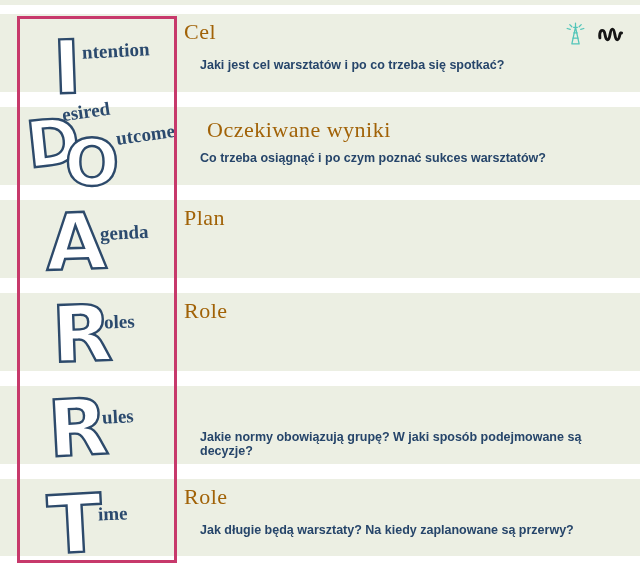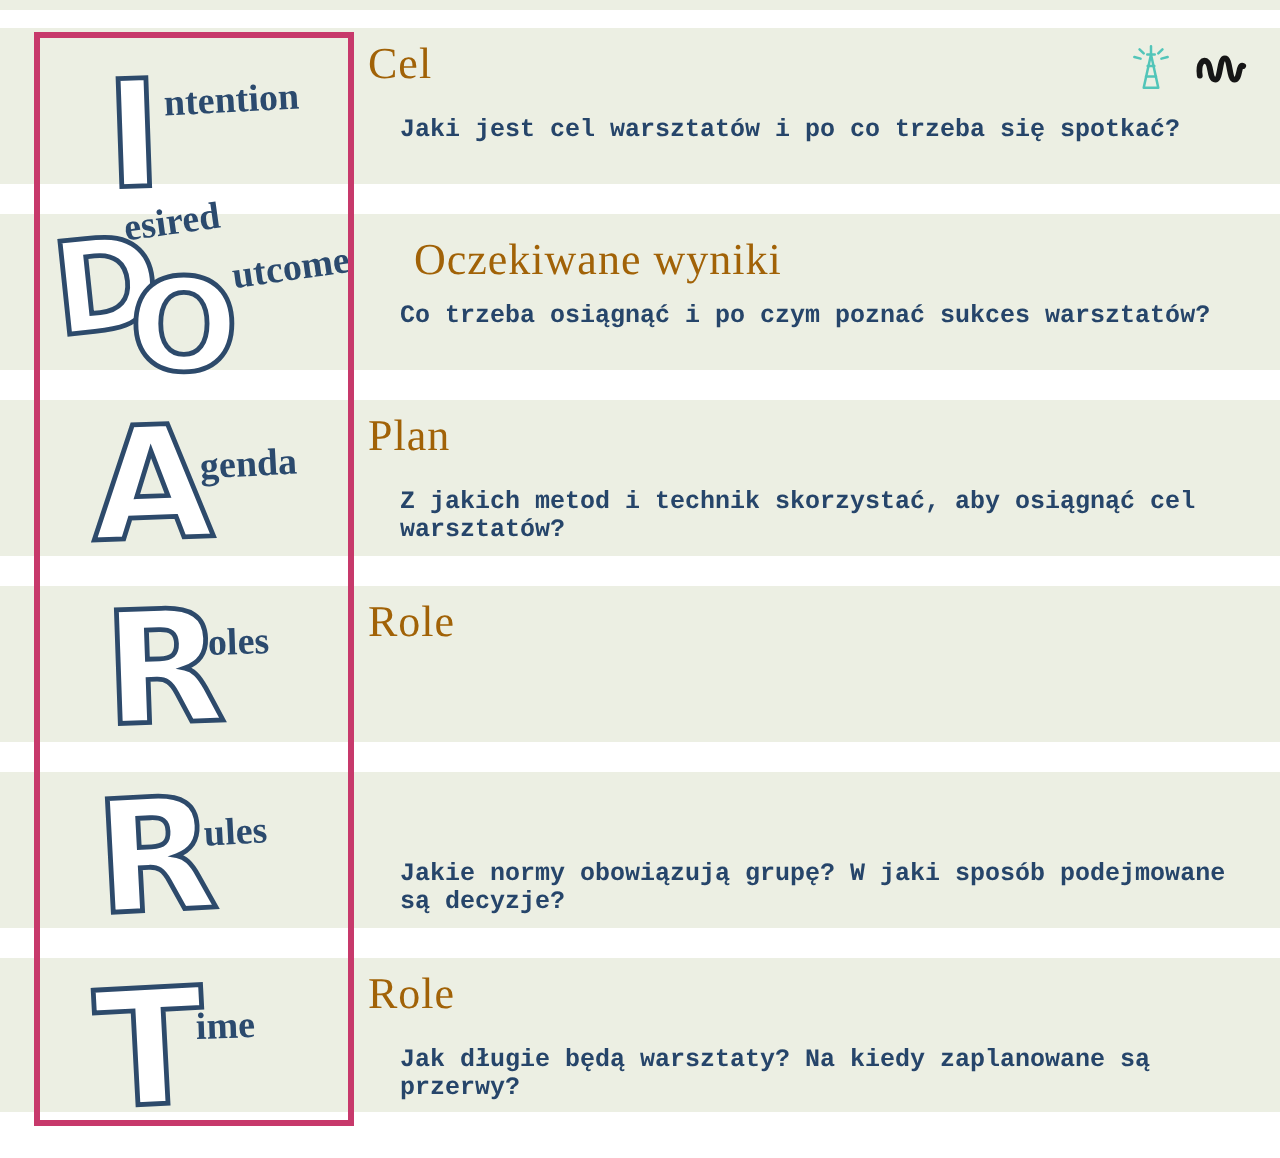--- a/index.html
+++ b/index.html
@@ -12,21 +12,21 @@
   .row-1{top:14px;}
   .row-2{top:107px;}
   .row-3{top:200px;}
   .row-4{top:293px;}
   .row-5{top:386px;}
   .row-6{top:479px;height:77px;}
 
   .heading{position:absolute;left:184px;top:5px;
     font-family:cursive;font-size:22px;color:#a16207;letter-spacing:0.5px;}
   .desc{position:absolute;left:200px;top:44px;width:420px;
-    font-family:Liberation Mono, monospace;font-weight:700;font-size:12.5px;color:#26456a;}
+    font-family:Liberation Sans, sans-serif;font-weight:700;font-size:12.5px;color:#26456a;}
 
   .icons{position:absolute;right:16px;top:7px;display:flex;gap:11px;align-items:center;}
 
   
   .art-letter{position:absolute;overflow:visible;}
   .art-letter text{fill:#ffffff;stroke:#2d4a6b;stroke-width:2.4;
     font-family:"DejaVu Sans",sans-serif;font-weight:bold;}
   .art-word{position:absolute;font-family:cursive;font-weight:bold;
     color:#2b4a6e;font-size:19px;white-space:nowrap;}
 
@@ -74,21 +74,20 @@
     <div class="heading" style="top:10px;margin-left:23px;">Oczekiwane wyniki</div>
     <div class="desc">Co trzeba osiągnąć i po czym poznać sukces warsztatów?</div>
   </div>
 
   <div class="row row-3">
     <svg class="art-letter" style="left:48px;top:6px;transform:rotate(-2deg);" width="56" height="70" viewBox="0 0 56 70">
       <text x="28" y="63" text-anchor="middle" font-size="78">A</text>
     </svg>
     <span class="art-word" style="left:100px;top:22px;transform:rotate(-3deg);">genda</span>
     <div class="heading">Plan</div>
-    <div class="desc">Z jakich metod i technik skorzystać, aby osiągnąć cel warsztatów?</div>
   </div>
 
   <div class="row row-4">
     <svg class="art-letter" style="left:56px;top:4px;transform:rotate(-2deg);" width="52" height="72" viewBox="0 0 52 72">
       <text x="26" y="64" text-anchor="middle" font-size="78">R</text>
     </svg>
     <span class="art-word" style="left:104px;top:18px;transform:rotate(-2deg);">oles</span>
     <div class="heading">Role</div>
   </div>
 

